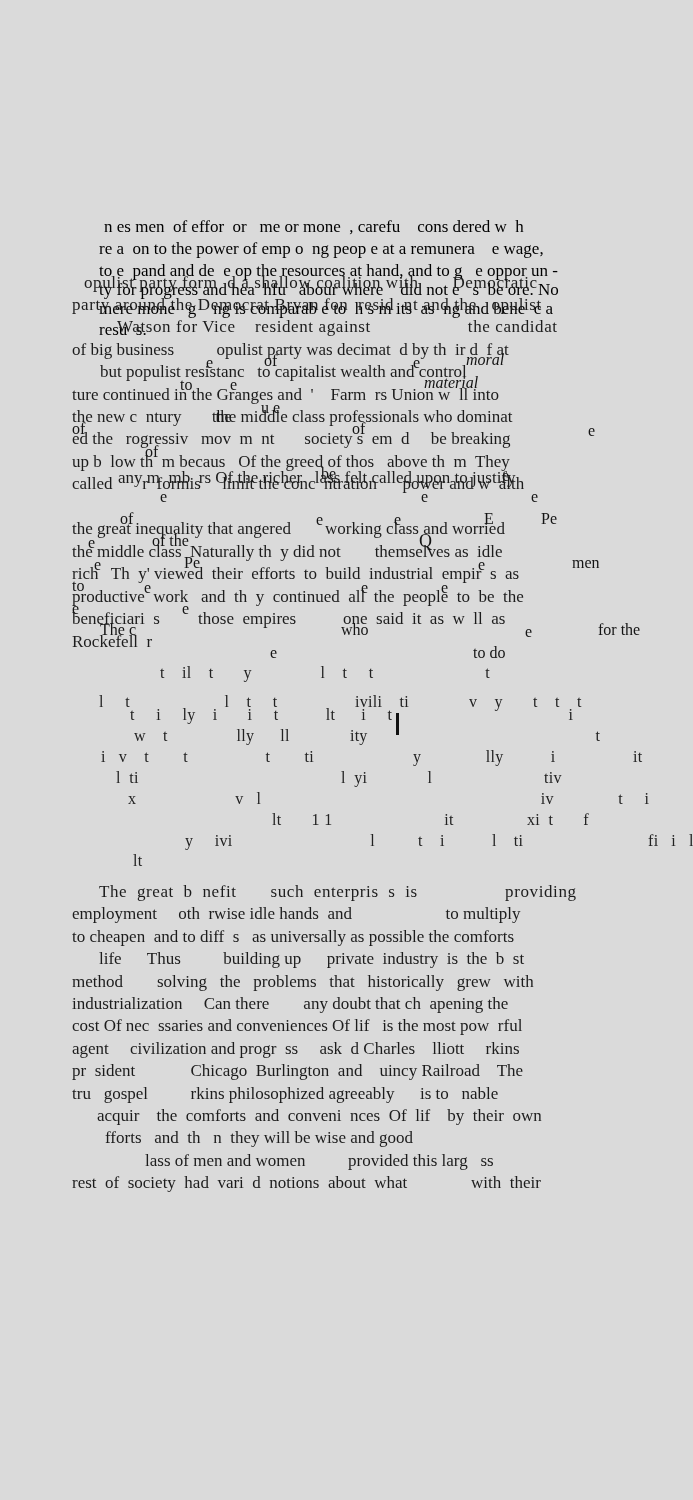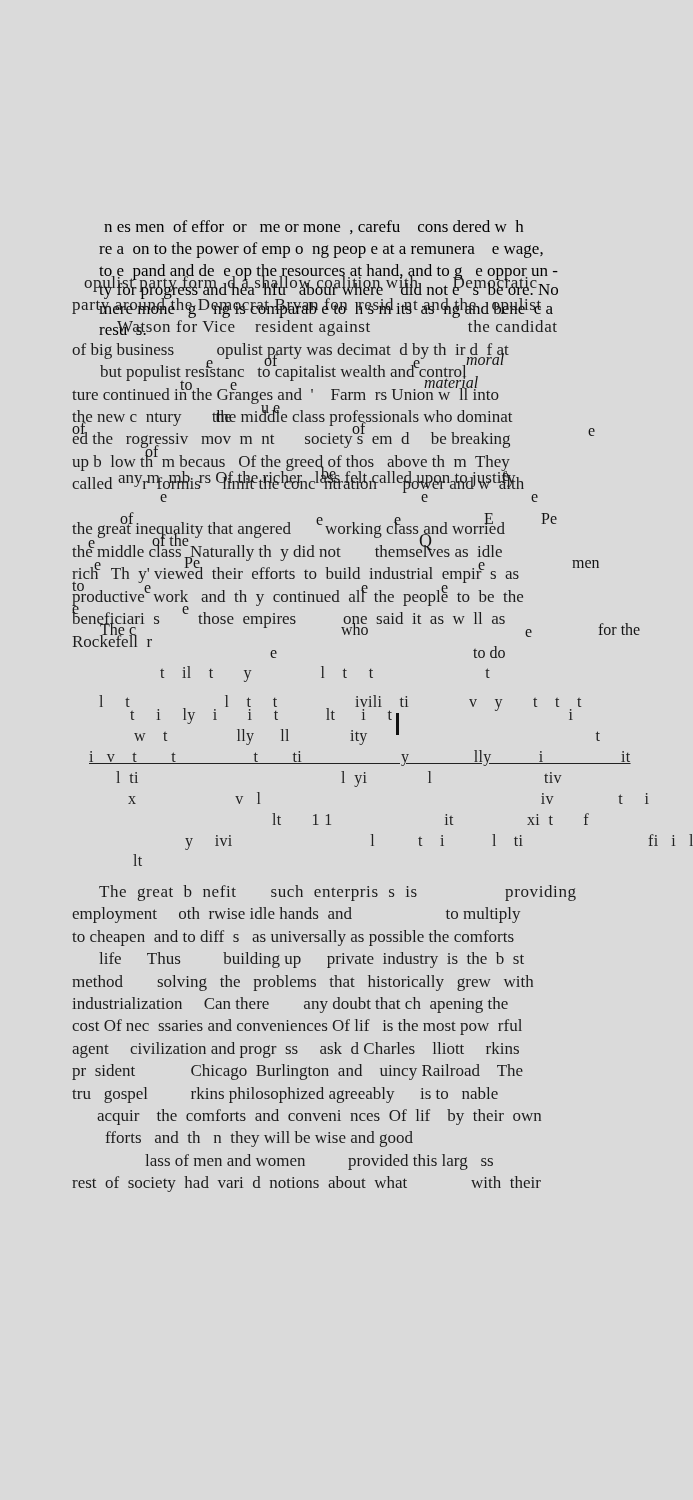--- a/index.html
+++ b/index.html
@@ -141,21 +141,21 @@
     <span class="ov serif" style="left:555px;top:622px;margin-left:43px;">for the</span>
     <span class="ov serif" style="left:270px;top:645px;">e</span>
     <span class="ov serif" style="left:473px;top:645px;">to do</span>
   </div>
 
   <div>
     <div class="frag" style="left:160px;top:664px;">t    il    t       y                l    t     t                          t</div>
     <div class="frag" style="left:99px;top:685px;margin-top:8px;">l     t                      l    t     t                  ivili    ti              v    y       t    t    t</div>
     <div class="frag" style="left:130px;top:706px;">t     i     ly    i       i     t           lt      i     t                                         i</div>
     <div class="frag" style="left:134px;top:727px;">w    t                lly      ll              ity                                                     t</div>
-    <div class="frag" style="left:89px;top:748px;text-decoration:underline;">i   v    t        t                  t        ti                       y               lly           i                  it</div>
+    <div class="frag" style="left:101px;top:748px;">i   v    t        t                  t        ti                       y               lly           i                  it</div>
     <div class="frag" style="left:116px;top:769px;">l  ti                                               l  yi              l                          tiv</div>
     <div class="frag" style="left:128px;top:790px;">x                       v   l                                                                 iv               t     i</div>
     <div class="frag" style="left:272px;top:811px;">lt       1 1                          it                 xi  t       f</div>
     <div class="frag" style="left:185px;top:832px;">y     ivi                                l          t    i           l    ti                             fi   i   l</div>
     <div class="frag" style="left:133px;top:852px;">lt</div>
     <div class="cursor" style="left:396px;top:713px;"></div>
   </div>
 
   <div>
     <div class="ln wide" style="left:99px;top:882px;">The  great  b  nefit       such  enterpris  s  is                  providing</div>

